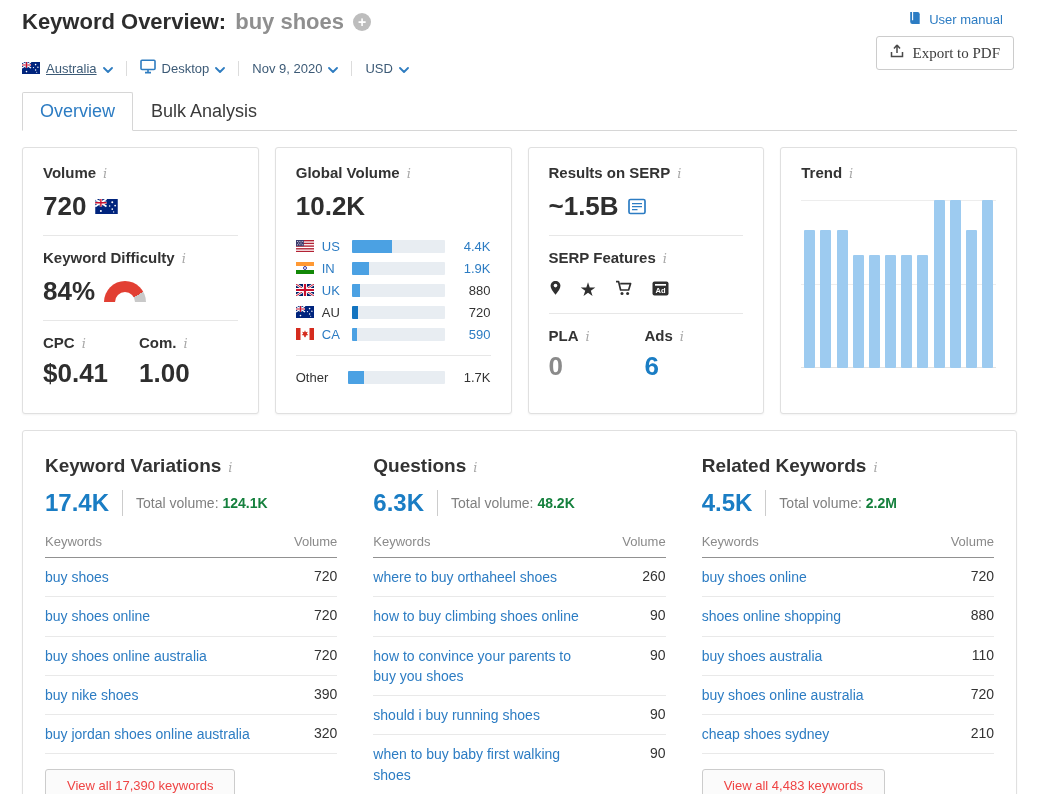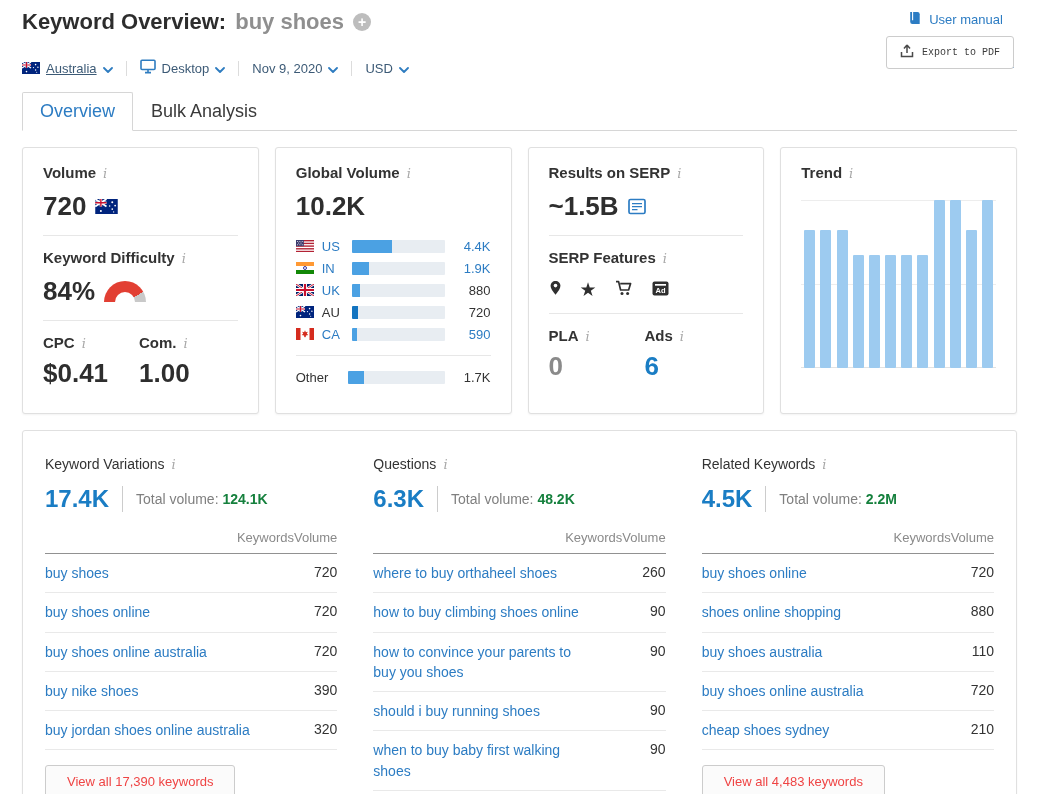--- a/index.html
+++ b/index.html
@@ -11,22 +11,22 @@
   .page { padding: 9px 22px 0; }
 
   
   h1 { font-size: 22px; margin: 0; font-weight: 700; color: #2d2d2d; display: flex; align-items: center; gap: 9px; }
   .kw-gray { color: #8f8f8f; }
   .plus-badge { width: 18px; height: 18px; border-radius: 50%; background: #bdbdbd; color: #fff; font-size: 14px;
     line-height: 18px; text-align: center; font-weight: 700; display: inline-block; cursor: pointer; }
   .top-links { position: absolute; top: 11px; right: 25px; display: flex; gap: 27px; flex-direction: column; }
   .top-links a { display: flex; align-items: center; gap: 7px; color: #2c7cc3; font-size: 13px; text-decoration: none; }
   .export-btn { position: absolute; top: 36px; right: 25px; display: flex; align-items: center; gap: 8px;
-    background: #fff; border: 1px solid #ccc; border-radius: 3px; padding: 7px 13px; font-size: 10px;
-    color: #3c3c3c; font-family: Liberation Mono, monospace; cursor: pointer; }
+    background: #fff; border: 1px solid #ccc; border-radius: 3px; padding: 7px 13px; font-size: 15px;
+    color: #3c3c3c; font-family: Liberation Serif, serif; cursor: pointer; }
 
   
   .filters { display: flex; align-items: center; margin-top: 24px; font-size: 13px; }
   .filter { display: flex; align-items: center; gap: 6px; color: #3c5a76; cursor: pointer; }
   .f-underline { text-decoration: underline; }
   .fsep { width: 1px; height: 15px; background: #dcdcdc; margin: 0 13px; }
   .chev { display: inline-block; margin-top: 1px; }
 
   
   .tabs { display: flex; margin-top: 15px; border-bottom: 1px solid #d6d6d6; }
@@ -76,27 +76,27 @@
   .gridline { position: absolute; left: 0; right: 0; height: 1px; background: #ededed; }
   .g-top { top: 0; } .g-mid { top: 50%; }
   .baseline { position: absolute; left: 0; right: 0; bottom: 0; height: 1px; background: #e2e2e2; }
   .trend-bars { position: absolute; left: 0; right: 0; top: 0; bottom: 0; display: flex;
     align-items: flex-end; justify-content: space-between; padding: 0 3px; }
   .trend-bar { width: 11px; background: #9dcbf0; border-radius: 1px; }
 
   
   .bottom-card { border: 1px solid #e0e0e0; border-radius: 3px; box-shadow: 0 1px 2px rgba(0,0,0,.05);
     margin: 16px 0 4px; padding: 24px 22px 30px; display: grid; grid-template-columns: 1fr 1fr 1fr; gap: 36px; }
-  .sec-title { font-size: 14px; font-weight: 400; color: #333; }
+  .sec-title { font-size: 19px; font-weight: 700; color: #333; }
   .sec-stats { display: flex; align-items: center; gap: 13px; margin-top: 12px; }
   .sec-count { font-size: 24px; font-weight: 700; color: #1a7dc4; }
   .vline { width: 1px; height: 26px; background: #ccc; }
   .sec-total { font-size: 14px; color: #7f7f7f; }
   .sec-total b { color: #15803d; }
-  .tbl-head { display: flex; justify-content: flex-end; font-size: 13px; color: #8a8a8a;
+  .tbl-head { display: flex; justify-content: space-between; font-size: 13px; color: #8a8a8a;
     margin-top: 17px; padding-bottom: 8px; border-bottom: 1px solid #919191; }
   .tbl-row { display: flex; justify-content: space-between; align-items: flex-start; padding: 9px 0;
     border-bottom: 1px solid #e9e9e9; }
   .kw { color: #2c7cc3; font-size: 14px; text-decoration: none; max-width: 224px; line-height: 1.45; display: inline-block; }
   .vol { font-size: 14px; color: #333; padding-top: 1px; }
   .view-all { margin-top: 15px; padding: 8px 21px; font-size: 13px; color: #ef4444; background: #fbfbfb;
     border: 1px solid #ccc; border-radius: 3px; font-family: inherit; cursor: pointer; }
 </style>
 </head>
 <body>

